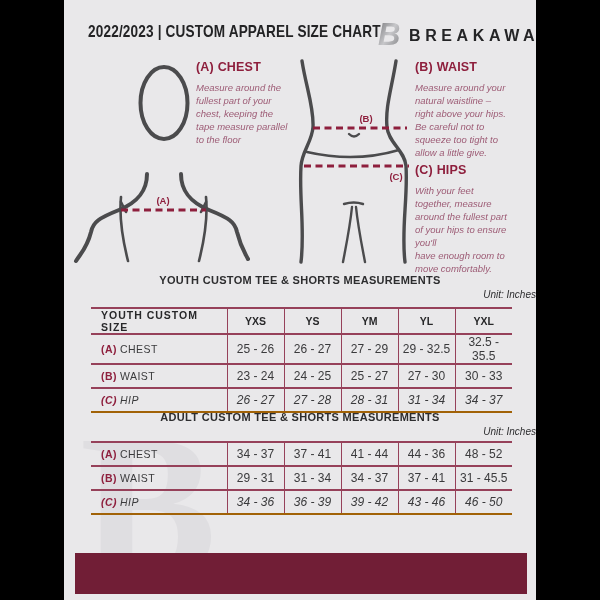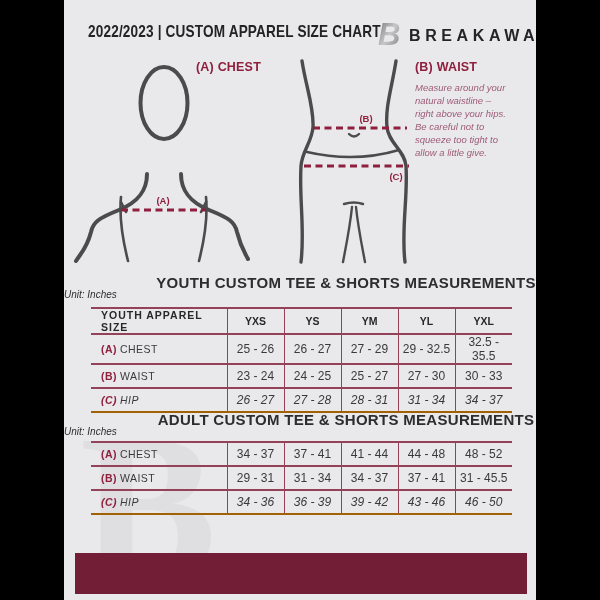--- a/index.html
+++ b/index.html
@@ -33,25 +33,25 @@
   .guide-c{left:351px;top:163px;}
   .guide h3{
     margin:0 0 7px 0;font-size:12.5px;font-weight:bold;color:#8e1f3d;letter-spacing:.2px;
   }
   .guide p{
     margin:0;font-size:9.5px;font-style:italic;line-height:13px;color:#9d5b75;
     white-space:pre-line;
   }
   
   .section-title{
-    position:absolute;left:0;width:472px;text-align:center;font-size:15px;
-    font-weight:bold;color:#2d2d2f;letter-spacing:.3px;padding-left:46px;
+    position:absolute;left:0;width:472px;text-align:center;font-size:11px;
+    font-weight:bold;color:#2d2d2f;letter-spacing:.3px;
   }
   .section-unit{
-    position:absolute;left:0;width:472px;text-align:left;font-size:10px;
+    position:absolute;left:0;width:472px;text-align:right;font-size:10px;
     font-style:italic;color:#2d2d2f;
   }
   .tbl-wrap{position:absolute;left:27px;width:421px;z-index:2;}
   table.size-table{border-collapse:collapse;table-layout:fixed;width:421px;}
   .size-table col.c-label{width:136px;}
   .size-table col.c-val{width:57px;}
   .size-table td{
     border-top:2px solid #96415a;height:22px;padding:0;
     font-size:12px;color:#3a3a3c;text-align:center;vertical-align:middle;
   }
@@ -125,48 +125,63 @@
       <path d="M64 152 C66 172 70 191 73 207"></path>
     </g>
     <line x1="21" y1="73" x2="115" y2="73" stroke="#8e1f3d" stroke-width="2.8" stroke-dasharray="7 4.5"></line>
     <line x1="12" y1="111" x2="117" y2="111" stroke="#8e1f3d" stroke-width="2.8" stroke-dasharray="7 4.5"></line>
     <text x="74" y="67" text-anchor="middle" font-size="9.5" font-weight="bold" fill="#8e1f3d">(B)</text>
     <text x="104" y="125" text-anchor="middle" font-size="9.5" font-weight="bold" fill="#8e1f3d">(C)</text>
   </svg>
 
   <div class="guide guide-a">
     <h3>(A) CHEST</h3>
+    <p>Measure around the
+fullest part of your
+chest, keeping the
+tape measure parallel
+to the floor</p>
   </div>
   <div class="guide guide-b">
     <h3>(B) WAIST</h3>
     <p>Measure around your
 natural waistline –
 right above your hips.
 Be careful not to
 squeeze too tight to
 allow a little give.</p>
   </div>
+  <div class="guide guide-c">
+    <h3>(C) HIPS</h3>
+    <p>With your feet
+together, measure
+around the fullest part
+of your hips to ensure
+you'll
+have enough room to
+move comfortably.</p>
+  </div>
 
   <div class="watermark">B</div>
 
   <div class="section-title" style="top:274px">YOUTH CUSTOM TEE &amp; SHORTS MEASUREMENTS</div>
   <div class="section-unit" style="top:289px">Unit: Inches</div>
   <div class="tbl-wrap" style="top:307px">
     <table class="size-table">
       <colgroup>
           <col class="c-label">
           <col class="c-val">
           <col class="c-val">
           <col class="c-val">
           <col class="c-val">
           <col class="c-val">
         </colgroup>
       <tbody>
           <tr class="head">
-        <td class="lbl">YOUTH APPAREL SIZE</td>
+        <td class="lbl">YOUTH CUSTOM SIZE</td>
         <td>YXS</td>
         <td>YS</td>
         <td>YM</td>
         <td>YL</td>
         <td>YXL</td>
       </tr>
       <tr>
         <td class="rowlbl"><span class="pfx">(A)</span> <span class="nm">CHEST</span></td>
         <td>25 - 26</td>
         <td>26 - 27</td>
@@ -205,21 +220,21 @@
           <col class="c-val">
           <col class="c-val">
           <col class="c-val">
         </colgroup>
       <tbody>
       <tr>
         <td class="rowlbl"><span class="pfx">(A)</span> <span class="nm">CHEST</span></td>
         <td>34 - 37</td>
         <td>37 - 41</td>
         <td>41 - 44</td>
-        <td>44 - 48</td>
+        <td>44 - 36</td>
         <td>48 - 52</td>
       </tr>
       <tr>
         <td class="rowlbl"><span class="pfx">(B)</span> <span class="nm">WAIST</span></td>
         <td>29 - 31</td>
         <td>31 - 34</td>
         <td>34 - 37</td>
         <td>37 - 41</td>
         <td>31 - 45.5</td>
       </tr>

